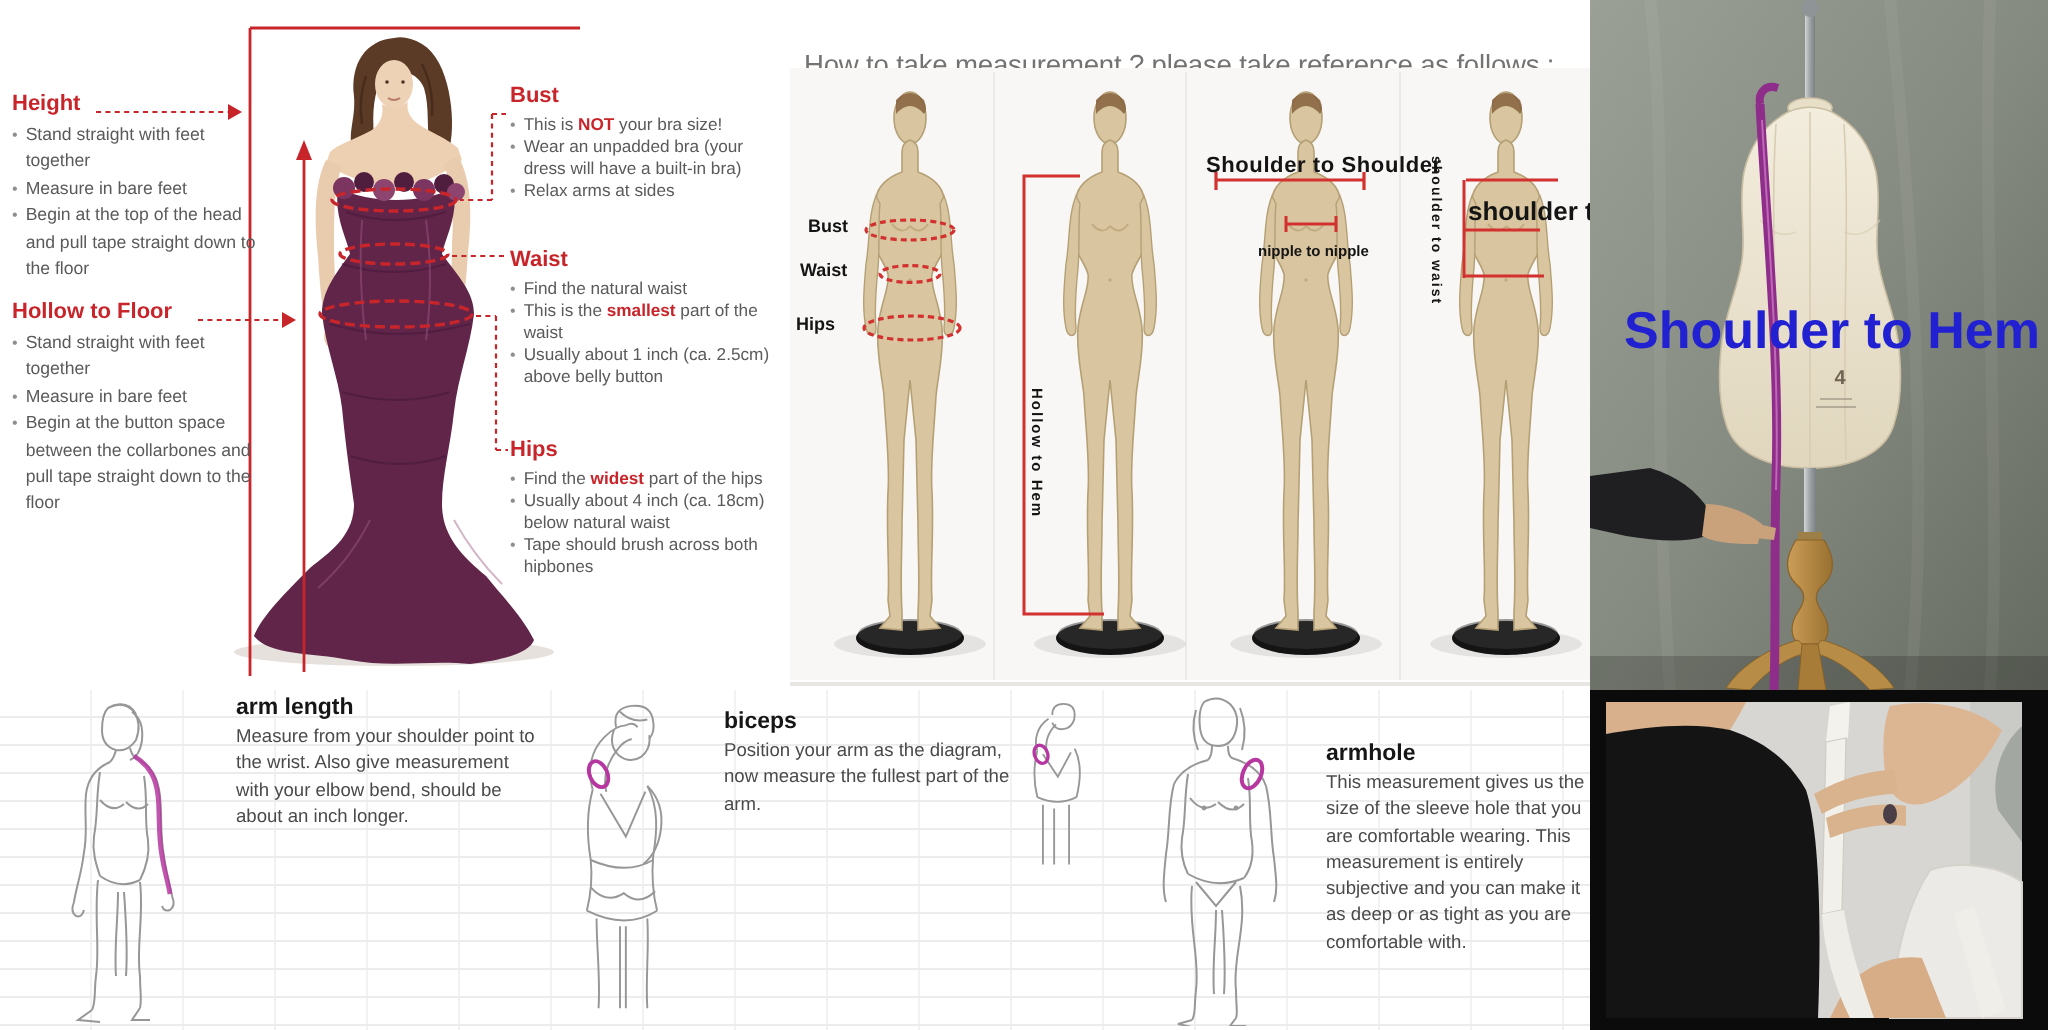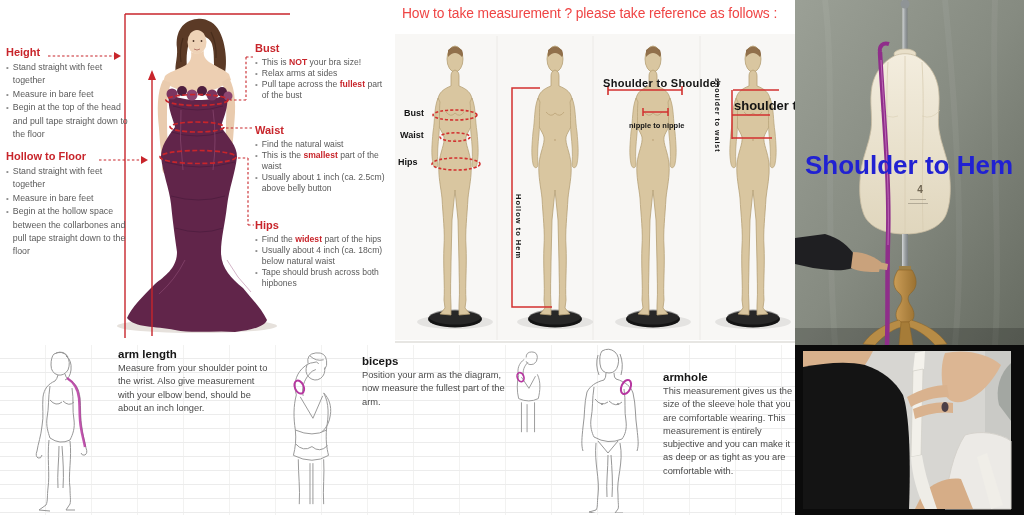--- a/index.html
+++ b/index.html
@@ -8,25 +8,25 @@
   .abs{position:absolute;}
   
   .msec h3{margin:0 0 3px 0;font-size:11px;font-weight:bold;color:#c8252b;}
   .msec ul{margin:0;padding:0;list-style:none;}
   .msec li{display:flex;gap:4px;color:#5a5a5a;}
   .msec li::before{content:"\2022";color:#8f8f8f;font-size:8px;line-height:inherit;}
   .lsec li{font-size:8.8px;line-height:13.4px;}
   .rsec li{font-size:8.6px;line-height:11.1px;}
   .hl{color:#c8252b;font-weight:bold;font-style:normal;}
   
-  .panel-header{font-size:13.8px;color:#ef4444;letter-spacing:-0.1px;}
+  .panel-header{font-size:13.8px;color:#737373;letter-spacing:-0.1px;margin-top:19px;}
   .mlabel{position:absolute;font-weight:bold;color:#141414;white-space:nowrap;}
   .vlabel{writing-mode:vertical-rl;letter-spacing:1px;}
   
-  .blue-caption{font-size:26px;font-weight:bold;color:#2121d2;text-align:center;
+  .blue-caption{font-size:26px;font-weight:bold;color:#2121d2;text-align:right;
                 letter-spacing:0px;white-space:nowrap;}
   
   .gridbg{background-image:
       repeating-linear-gradient(to bottom, transparent 0 13px, #ececec 13px 14px),
       repeating-linear-gradient(to right, transparent 0 45px, #f2f2f1 45px 46px);}
   .gsec h4{margin:0 0 2px 0;font-size:11.5px;font-weight:bold;color:#161616;}
   .gsec p{margin:0;font-size:9.3px;line-height:13.3px;color:#4a4a4a;}
   .fineline{position:absolute;background:#8d8575;opacity:.55;height:1px;}
 </style>
 </head>
@@ -107,35 +107,35 @@
   <div class="msec lsec abs" style="left:6px;top:150px;width:122px">
     <h3>Hollow to Floor</h3>
     <ul>
       <li>
           <span><span>Stand straight with feet together</span><i class="hl"></i><span></span></span>
         </li>
       <li>
           <span><span>Measure in bare feet</span><i class="hl"></i><span></span></span>
         </li>
       <li>
-          <span><span>Begin at the hollow space between the collarbones and pull tape straight down to the floor</span><i class="hl"></i><span></span></span>
+          <span><span>Begin at the button space between the collarbones and pull tape straight down to the floor</span><i class="hl"></i><span></span></span>
         </li>
     </ul>
   </div>
   <div class="msec rsec abs" style="left:255px;top:42px;width:133px">
     <h3>Bust</h3>
     <ul>
       <li>
           <span><span>This is </span><i class="hl">NOT</i><span> your bra size!</span></span>
         </li>
       <li>
+          <span><span>Wear an unpadded bra (your dress will have a built-in bra)</span><i class="hl"></i><span></span></span>
+        </li>
+      <li>
           <span><span>Relax arms at sides</span><i class="hl"></i><span></span></span>
-        </li>
-      <li>
-          <span><span>Pull tape across the </span><i class="hl">fullest</i><span> part of the bust</span></span>
         </li>
     </ul>
   </div>
   <div class="msec rsec abs" style="left:255px;top:124px;width:133px">
     <h3>Waist</h3>
     <ul>
       <li>
           <span><span>Find the natural waist</span><i class="hl"></i><span></span></span>
         </li>
       <li>

